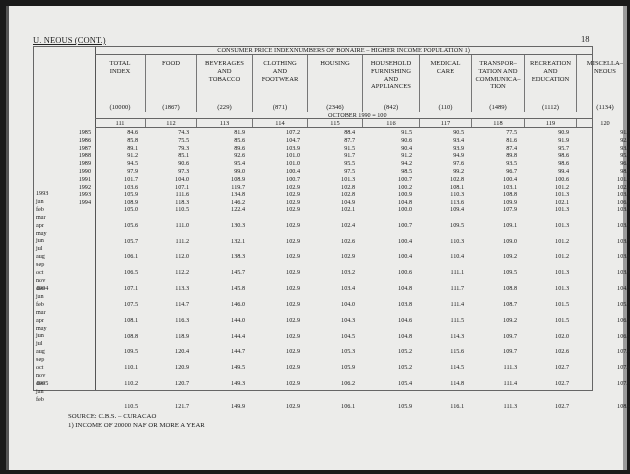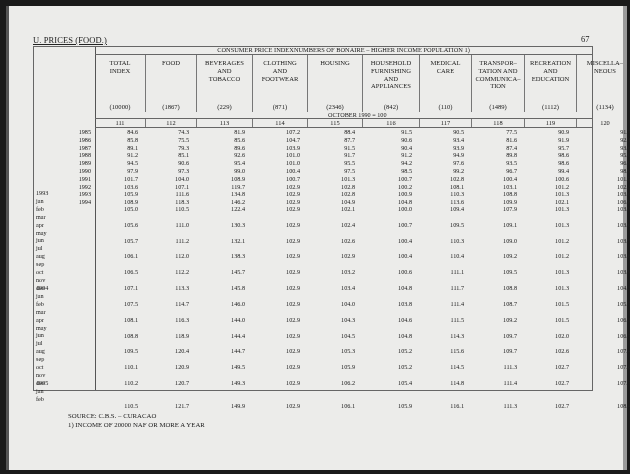--- a/index.html
+++ b/index.html
@@ -25,22 +25,22 @@
   .yr { text-align:right; padding-right:2px; box-sizing:border-box; }
   .mo { text-align:left; padding-left:2px; box-sizing:border-box; }
   .val { position:absolute; font-size:6.2px; text-align:right; width:40px; }
   .footer { position:absolute; left:59px; top:405px; font-size:6.8px; line-height:9px; }
 </style>
 </head>
 <body>
 
 <div class="page">
   <div class="page-shadow"></div>
-  <div class="title">U. PRICES (FOOD.)</div>
-  <div class="pagenum">67</div>
+  <div class="title">U. NEOUS (CONT.)</div>
+  <div class="pagenum">18</div>
 
   <div class="table-box" id="tbl">
     <div class="stub-line"></div>
     <div class="hdr-top">
       <span>CONSUMER PRICE INDEXNUMBERS OF BONAIRE – HIGHER INCOME POPULATION 1)</span>
     </div>
     <div id="colhdrs">
         <div class="colhdr" style="left: 61px; width: 51px;">
           <div class="name">TOTAL
 INDEX</div>

